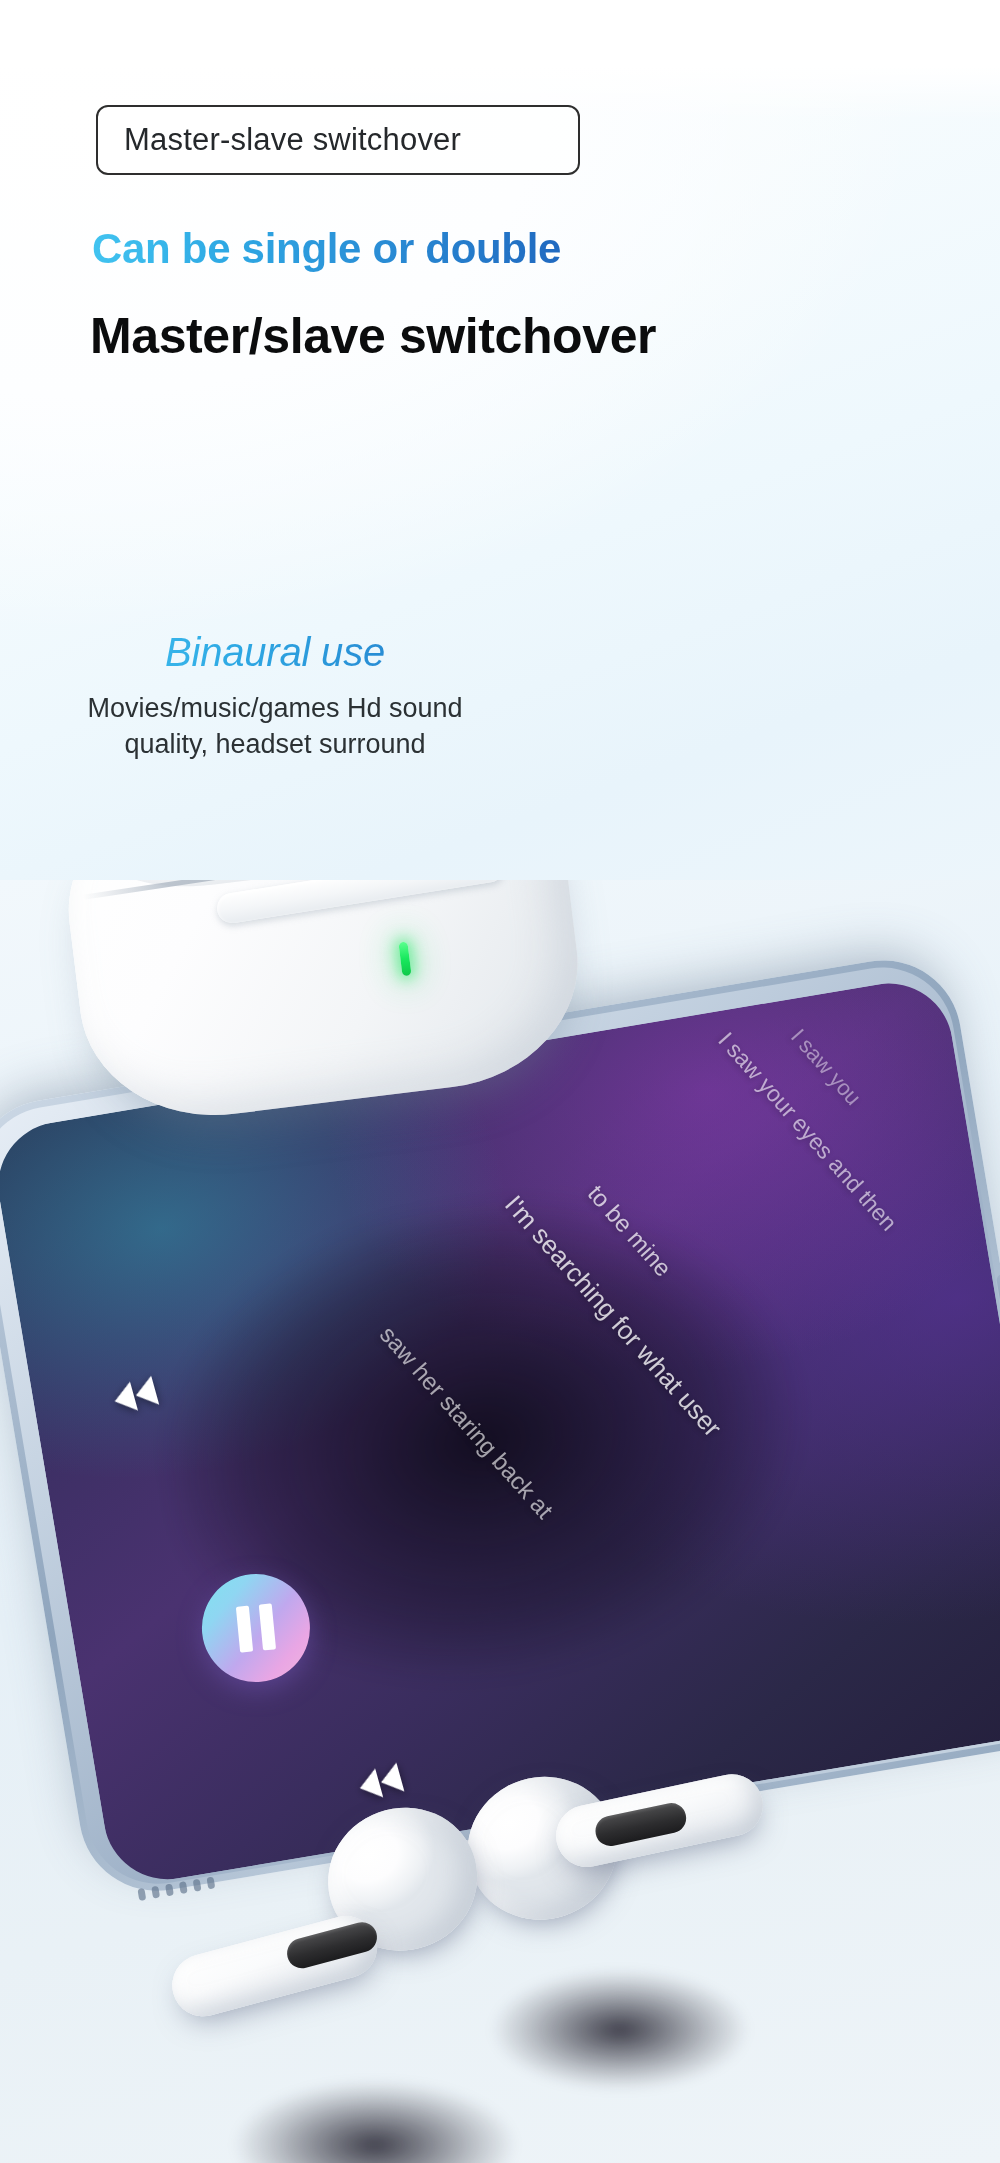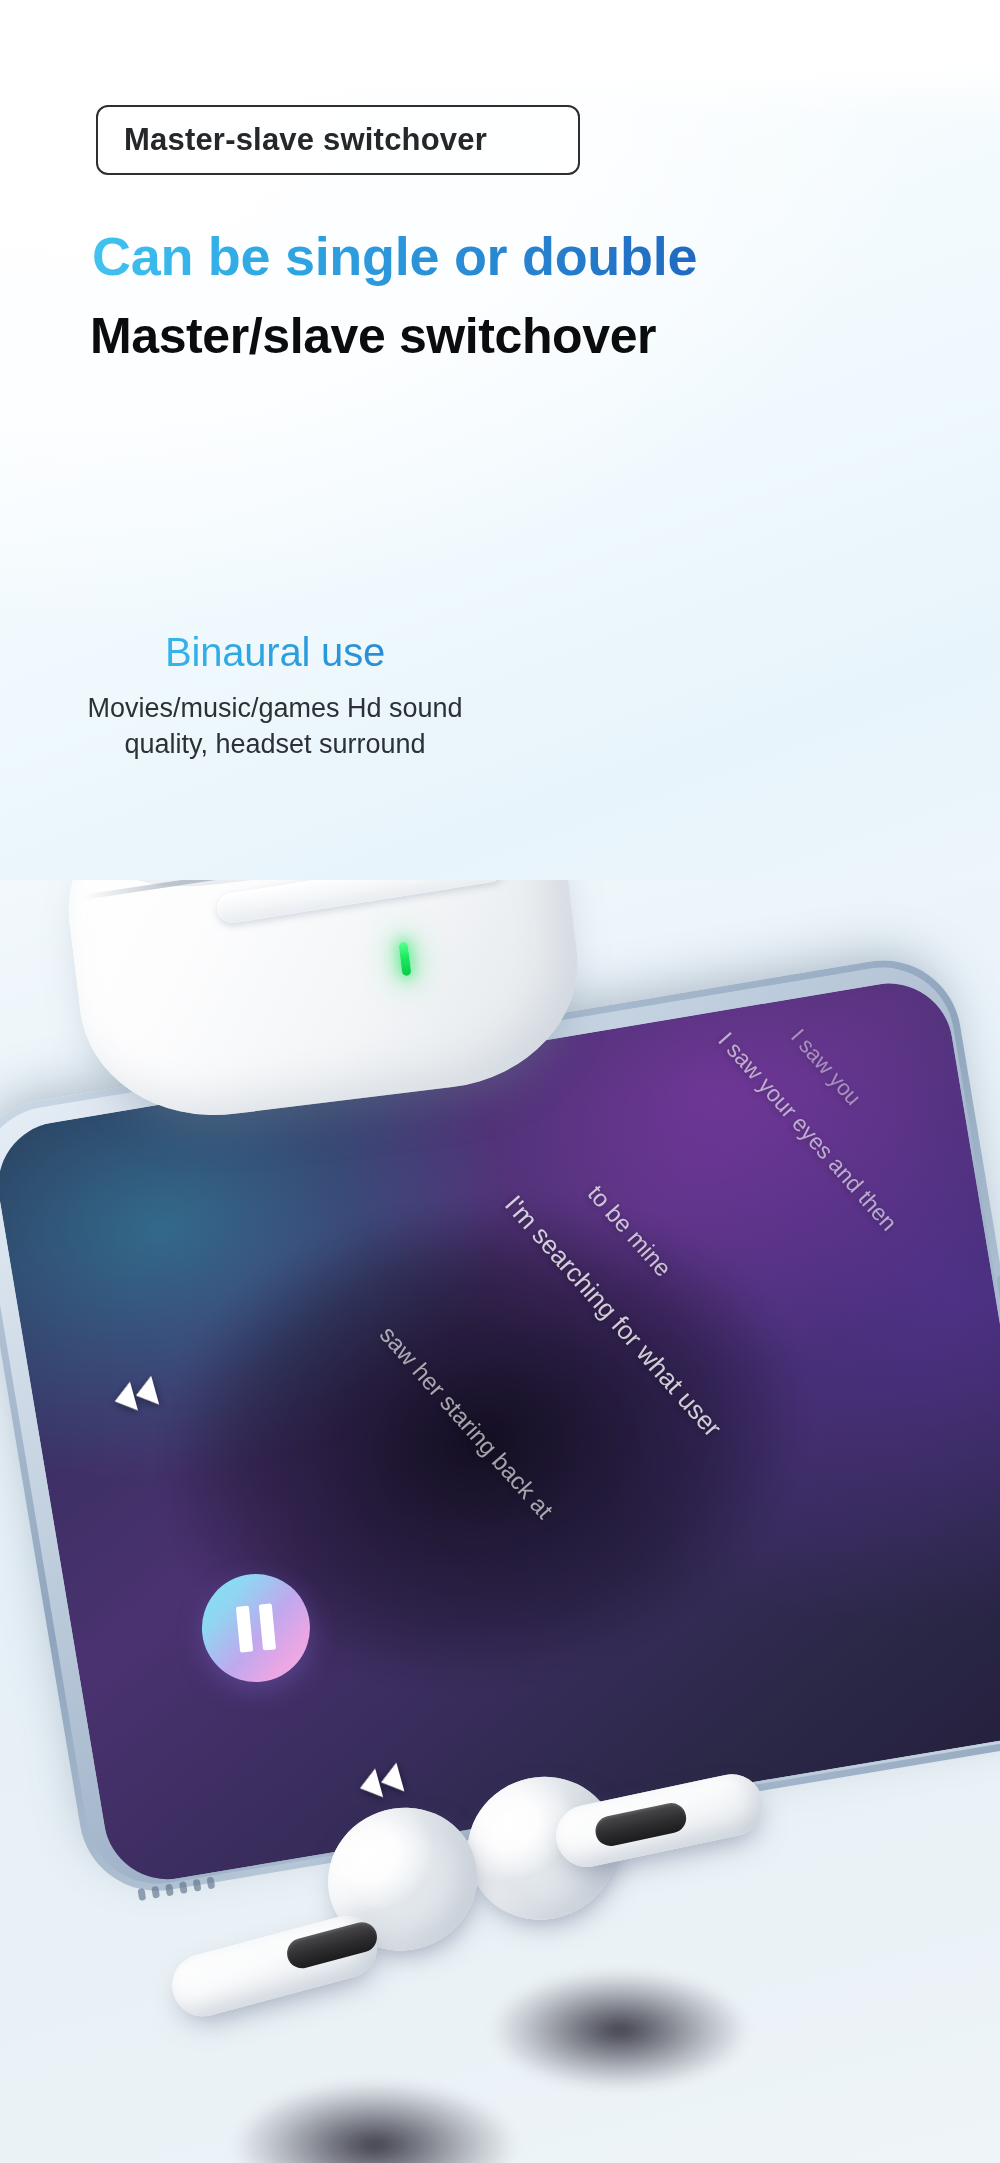--- a/index.html
+++ b/index.html
@@ -27,30 +27,29 @@
 
   
   .badge{
     position:absolute; left:96px; top:105px;
     width:484px; height:70px;
     border:2.5px solid #2e2e2e;
     border-radius:12px;
     background:rgba(255,255,255,0.65);
     display:flex; align-items:center;
     padding-left:26px;
-    font-weight:bold;
   }
   .badge span{
     font-size:31px; color:#25282b; letter-spacing:.2px; white-space:nowrap;
   }
 
   
   .headline{
     position:absolute; left:92px; top:225px;
-    font-size:54px; font-weight:bold; letter-spacing:-.3px; white-space:nowrap;
+    font-size:42px; font-weight:bold; letter-spacing:-.3px; white-space:nowrap;
     background:linear-gradient(90deg,#41c3f0 0%, #2ea9e4 28%, #2a8ed6 60%, #2069c0 100%);
     -webkit-background-clip:text; background-clip:text;
     color:transparent; -webkit-text-fill-color:transparent;
   }
 
   .subhead{
     position:absolute; left:90px; top:307px;
     font-size:50px; font-weight:bold; color:#0b0c0d;
     letter-spacing:-.4px; white-space:nowrap;
   }
@@ -65,20 +64,21 @@
     position:absolute; left:60px; top:630px; width:890px;
     display:flex;
   }
   .col{ width:430px; text-align:center; }
   .col-head{
     font-size:40px; font-weight:400; letter-spacing:-.2px; white-space:nowrap;
     background:linear-gradient(90deg,#45c6f2 0%, #2ea9e4 40%, #2479c9 100%);
     -webkit-background-clip:text; background-clip:text;
     color:transparent; -webkit-text-fill-color:transparent;
     margin-bottom:16px;
+    font-style:italic;
   }
   .col-body{ font-size:27px; line-height:1.32; color:#2b3134; }
 
   
   .photo{
     position:absolute; left:0; top:880px; width:1000px; height:1283px;
     overflow:hidden;
     background:
       linear-gradient(165deg,#f2f8fc 0%, #eaf3f9 25%, #e6f0f7 48%, #e9f1f6 70%, #eef4f8 100%);
   }

